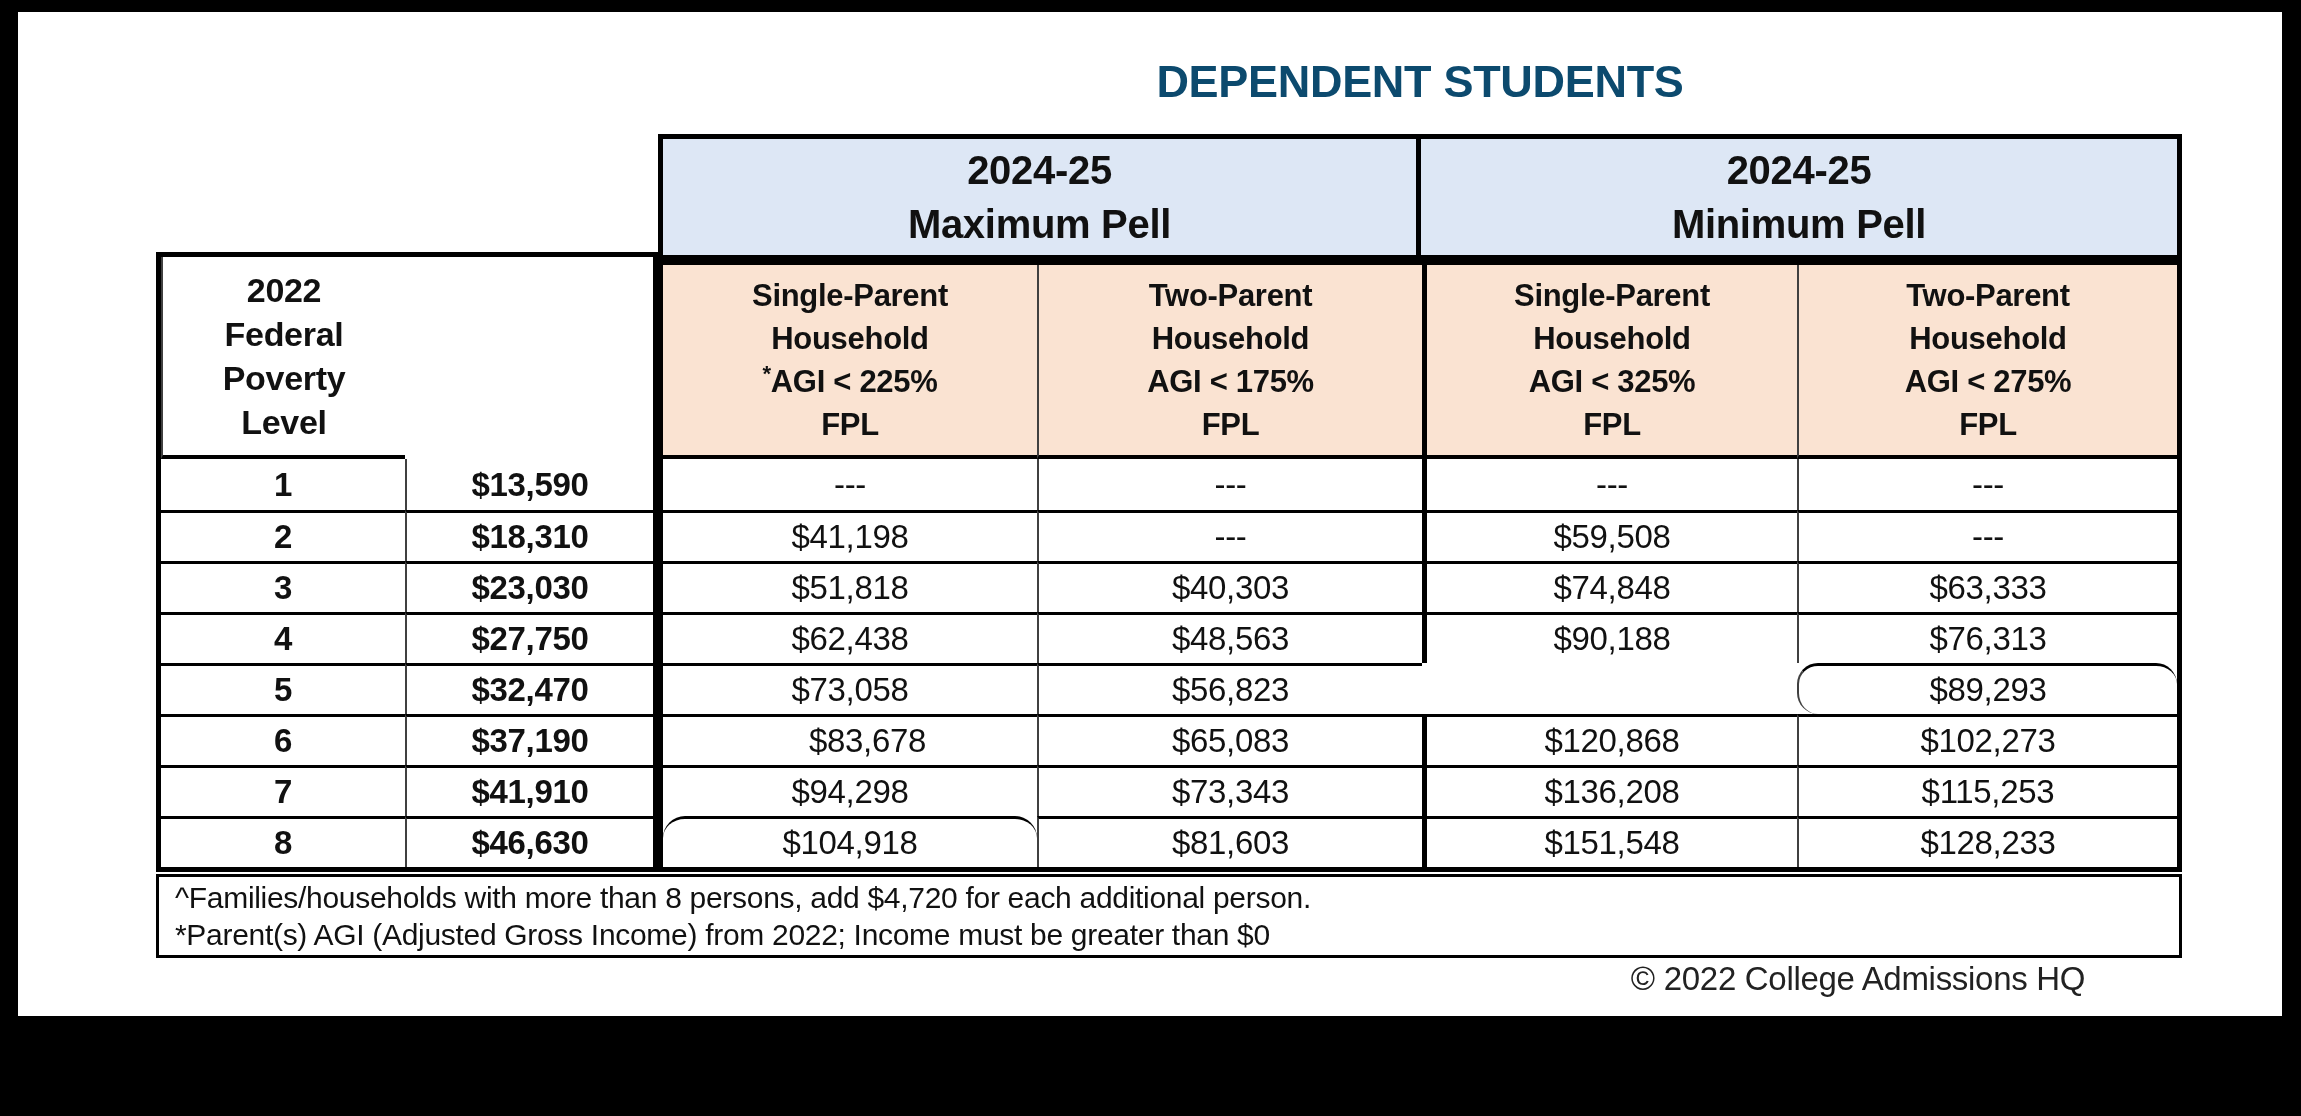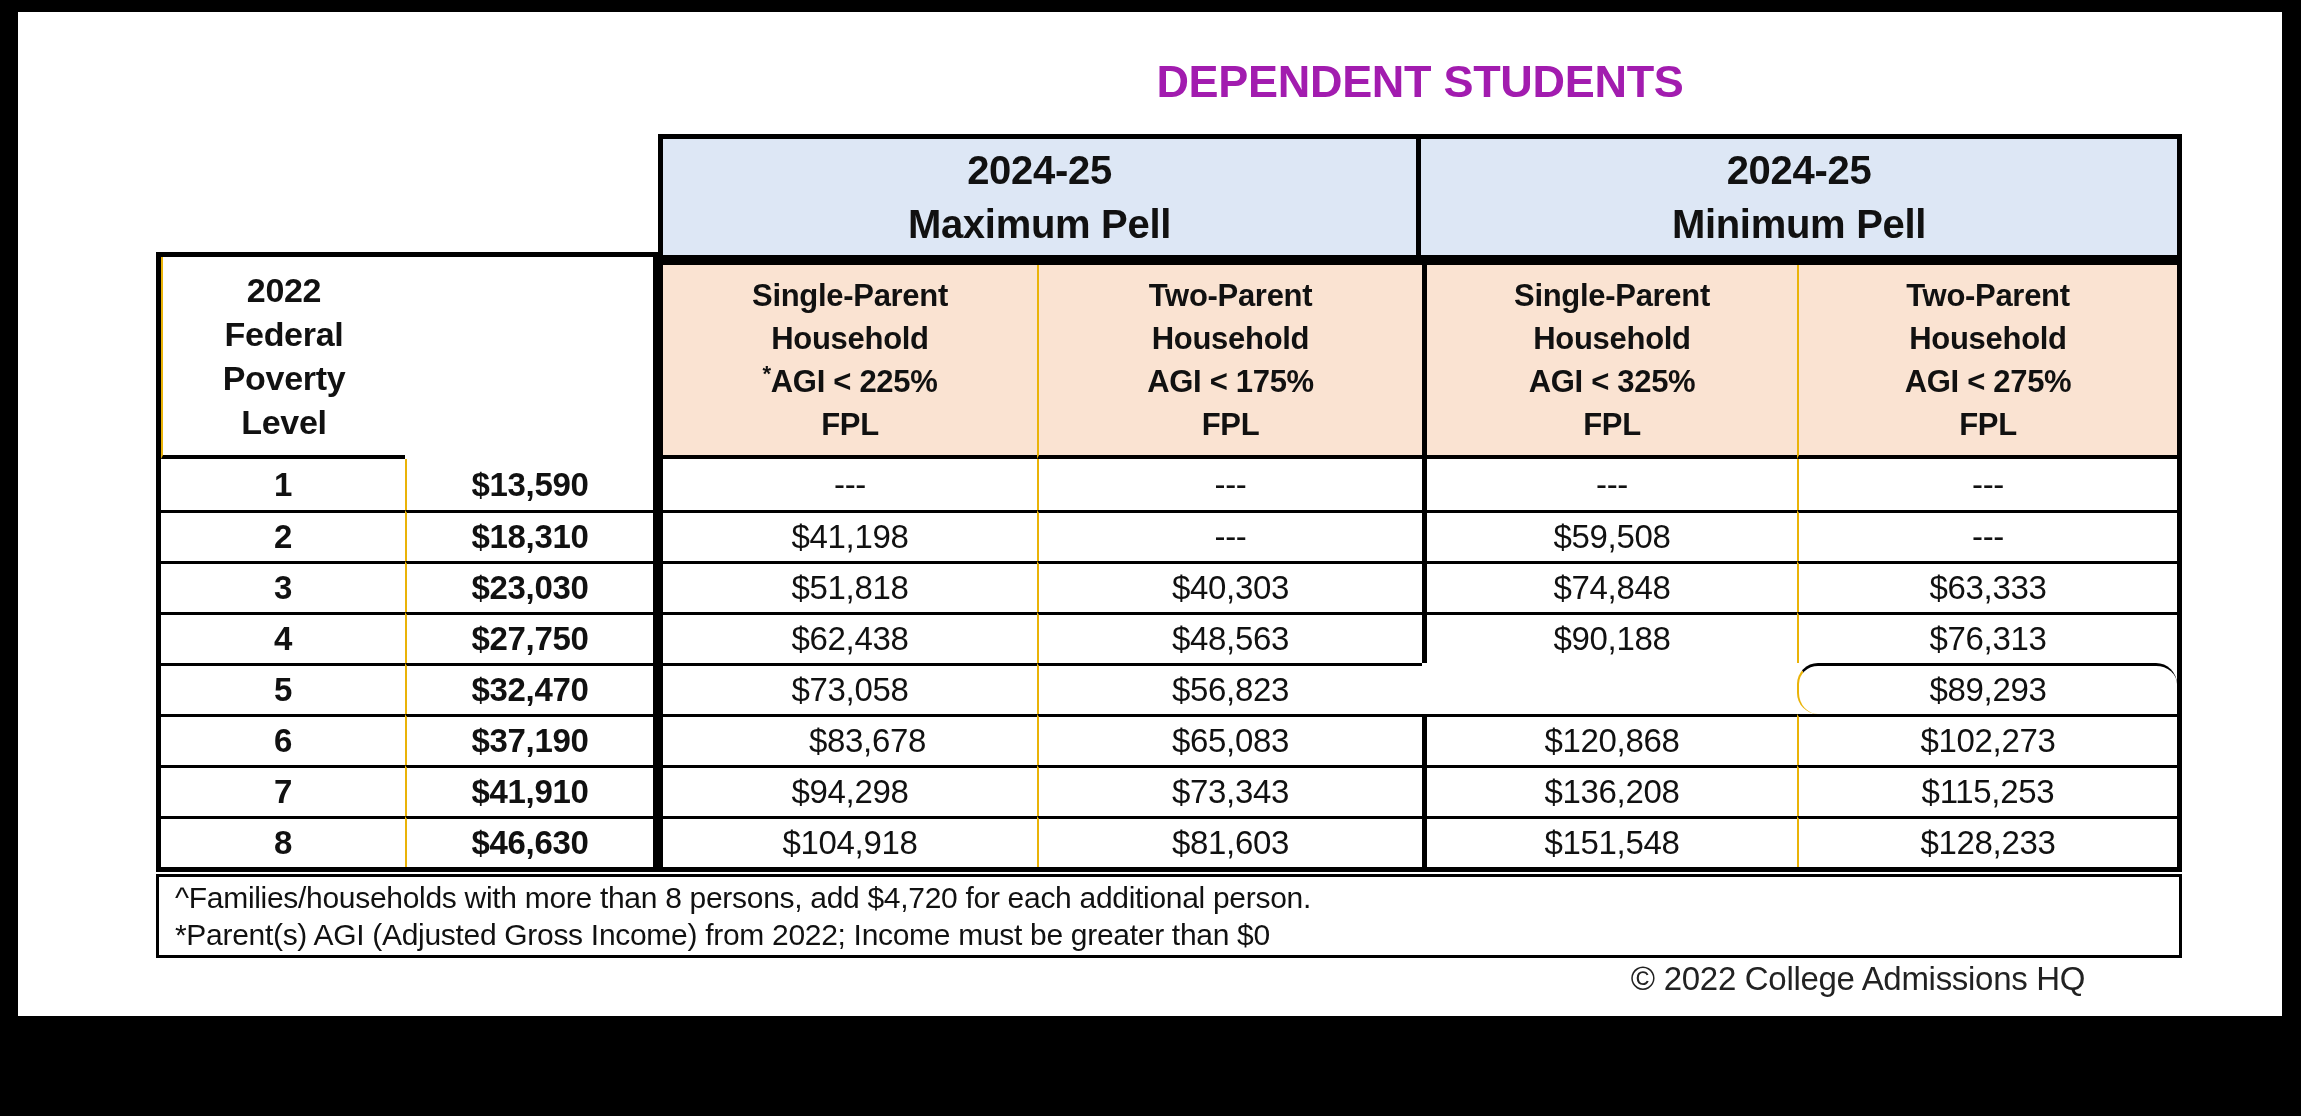--- a/index.html
+++ b/index.html
@@ -12,21 +12,21 @@
     overflow:hidden;
     letter-spacing:-0.3px;
   }
   .sheet{
     position:absolute;left:18px;top:12px;width:2264px;height:1004px;
     background:#ffffff;
   }
   .abs{position:absolute;box-sizing:border-box;}
   .title{
     left:640px;top:44px;width:1524px;height:60px;
-    text-align:center;font-size:45px;font-weight:bold;color:#a21caf;
+    text-align:center;font-size:45px;font-weight:bold;color:#0c4a6e;
   }
   
   .blue-box{
     left:640px;top:122px;width:1524px;height:126px;
     border:5px solid #000;background:#dde7f5;display:flex;
   }
   .blue-cell{
     box-sizing:border-box;display:flex;flex-direction:column;
     align-items:center;justify-content:center;
     font-size:40px;font-weight:bold;line-height:54px;
@@ -50,21 +50,21 @@
   .cell{
     box-sizing:border-box;display:flex;flex-direction:column;
     align-items:center;justify-content:center;text-align:center;
   }
   .colhead{
     font-weight:bold;border-bottom:4px solid #000;
   }
   .peach{background:#fae3d2;font-size:31px;line-height:43px;}
   .whitehead{background:#fff;font-size:34px;line-height:46px;}
   .fpl-head{line-height:44px;}
-  .bl2{border-left:2px solid #eab308;}
+  .bl2{border-left:2px solid #404040;}
   .bl5{border-left:5px solid #000;}
   .datacell{font-size:33px;font-weight:normal;}
   .boldcell{font-weight:bold;}
   .rowline{border-top:3px solid #000;}
   sup.agi-sup{font-size:22px;line-height:0;vertical-align:super;}
   
   .foot-box{
     left:138px;top:862px;width:2026px;height:84px;
     border:3px solid #000;background:#fff;
     padding:7px 16px;font-size:30px;line-height:37px;
@@ -164,21 +164,21 @@
       <div class="cell datacell bl2 rowline" style="grid-area: 6 / 2;">$56,823</div>
       <div class="cell datacell bl2 rowline" style="grid-area: 6 / 4; border-radius: 21px;">$89,293</div>
       <div class="cell datacell rowline" style="grid-area: 7 / 1; padding-left: 35px;">$83,678</div>
       <div class="cell datacell bl2 rowline" style="grid-area: 7 / 2;">$65,083</div>
       <div class="cell datacell bl5 rowline" style="grid-area: 7 / 3;">$120,868</div>
       <div class="cell datacell bl2 rowline" style="grid-area: 7 / 4;">$102,273</div>
       <div class="cell datacell rowline" style="grid-area: 8 / 1; text-align: center;">$94,298</div>
       <div class="cell datacell bl2 rowline" style="grid-area: 8 / 2;">$73,343</div>
       <div class="cell datacell bl5 rowline" style="grid-area: 8 / 3;">$136,208</div>
       <div class="cell datacell bl2 rowline" style="grid-area: 8 / 4;">$115,253</div>
-      <div class="cell datacell rowline" style="grid-area: 9 / 1;">$104,918</div>
+      <div class="cell datacell rowline" style="grid-area: 9 / 1; border-radius: 22px;">$104,918</div>
       <div class="cell datacell bl2 rowline" style="grid-area: 9 / 2;">$81,603</div>
       <div class="cell datacell bl5 rowline" style="grid-area: 9 / 3;">$151,548</div>
       <div class="cell datacell bl2 rowline" style="grid-area: 9 / 4;">$128,233</div>
     </div>
 
   <div class="abs foot-box">
     <div>^Families/households with more than 8 persons, add $4,720 for each additional person.</div>
     <div>*Parent(s) AGI (Adjusted Gross Income) from 2022; Income must be greater than $0</div>
   </div>
 

